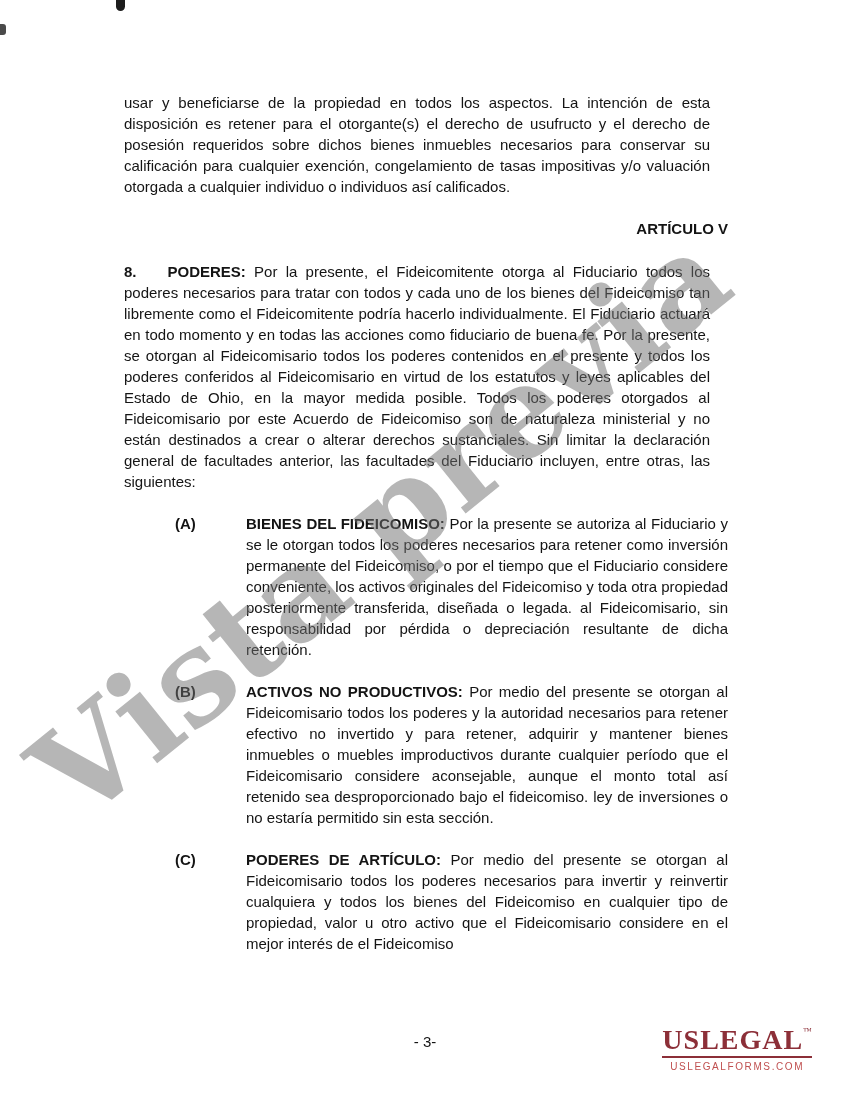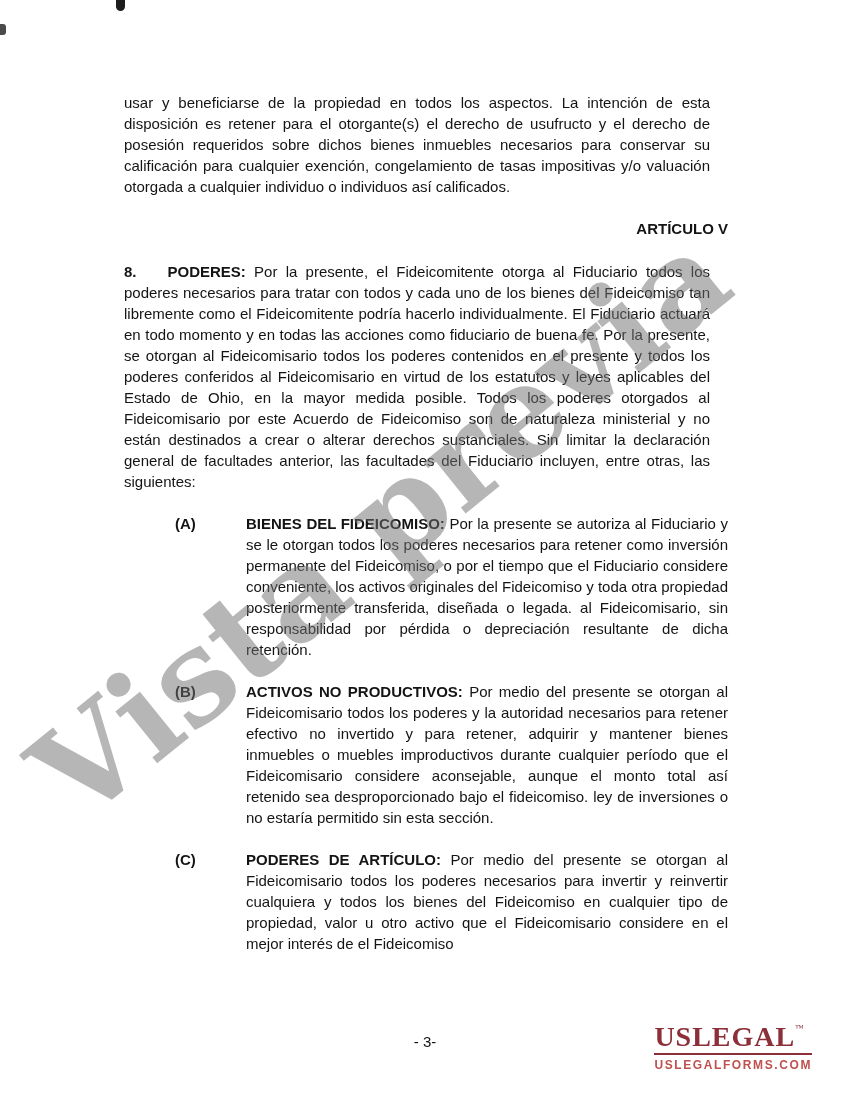--- a/index.html
+++ b/index.html
@@ -59,43 +59,43 @@
     left: 0;
     right: 0;
     bottom: 50px;
     text-align: center;
     font-size: 15px;
   }
   .logo {
     position: absolute;
     right: 38px;
     bottom: 28px;
-    text-align: left;
+    text-align: center;
   }
   .logo-text {
     font-family: "Liberation Serif", serif;
     font-weight: bold;
     font-size: 28px;
     line-height: 28px;
     color: #8c2f38;
     letter-spacing: 1px;
   }
   .logo-tm {
     font-family: "Liberation Serif", serif;
     font-size: 9px;
     color: #8c2f38;
     vertical-align: top;
   }
   .logo-line {
     border-top: 2px solid #8c2f38;
     margin: 2px 0 3px 0;
   }
   .logo-sub {
-    font-size: 12px;
-    font-weight: bold;
+    font-size: 10px;
+    font-weight: normal;
     color: #c05050;
     letter-spacing: 1.6px;
   }
   .artifact-a {
     position: absolute;
     left: 116px;
     top: 0;
     width: 9px;
     height: 11px;
     background: #1d1d1d;

